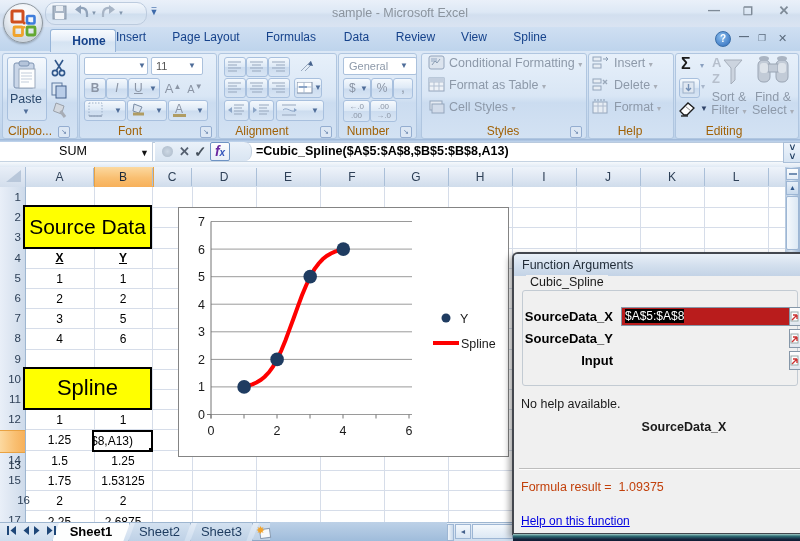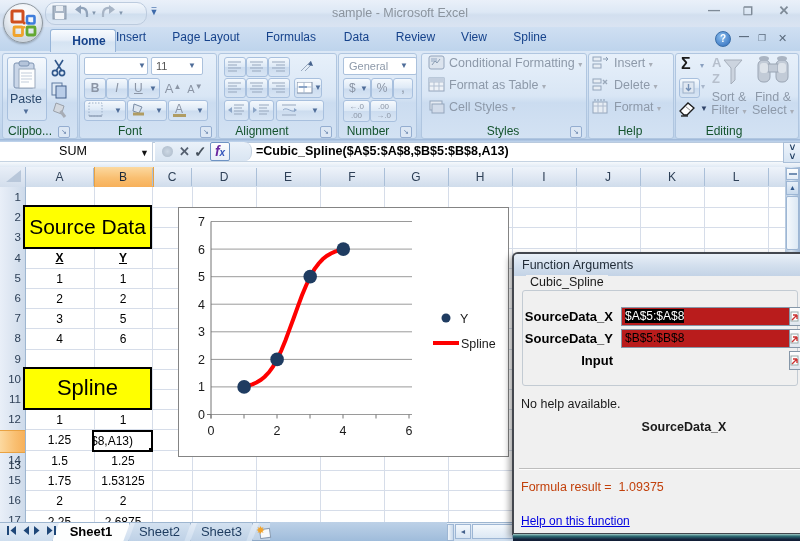--- a/index.html
+++ b/index.html
@@ -25,21 +25,21 @@
 #hometab{left:50px;top:29px;width:52px;height:22px;
   background:linear-gradient(#f8fbfe,#e6eef8 45%,#d5e3f2 55%,#dce8f5);
   border:1px solid #96b4d8;border-bottom:none;border-radius:3px 3px 0 0;
   font-size:12px;font-weight:bold;color:#15428b;text-align:center;line-height:22px;padding-left:12px;}
 
 #ribbon{left:0;top:51px;width:800px;height:89px;
   background:linear-gradient(#dcE8f6,#c7daf0 70%,#bdd2ea);}
 #ribbonedge{left:0;top:139px;width:800px;height:3px;background:linear-gradient(#9ab4d6,#c3d7ee);}
 .rgroup{top:53px;height:84px;border:1px solid #b0c6e0;border-radius:3px;
   background:linear-gradient(#e7f0fa 0%,#d9e6f5 50%,#cbdcf0 58%,#d3e2f3 100%);}
-.rlabel{top:124px;height:13px;font-size:12px;color:#14532d;text-align:center;}
+.rlabel{top:124px;height:13px;font-size:12px;color:#a16207;text-align:center;}
 .launch{top:126px;width:10px;height:10px;border:1px solid #94add0;border-radius:2px;
   background:#dce7f4;color:#5e7ba6;font-size:7px;line-height:9px;text-align:center;}
 .rbtn{border:1px solid #a8c0de;border-radius:3px;background:linear-gradient(#f5f9fd,#dde9f6 48%,#ccdcef 52%,#d8e5f4);}
 .combo{background:#fff;border:1px solid #abc1dc;border-radius:2px;}
 .dar{color:#4f6d99;font-size:8px;line-height:8px;}
 .rtext{font-size:11px;color:#3e4c61;}
 .gray{color:#8d99a9;}
 
 #fbar{left:0;top:142px;width:800px;height:19px;background:#fff;border-top:1px solid #b9cade;}
 #fsep{left:0;top:161px;width:800px;height:6px;background:linear-gradient(#f6f9fc,#dce7f3);border-top:1px solid #c5d3e2;border-bottom:1px solid #9eb6d0;}
@@ -404,21 +404,21 @@
 <div class="ab rhl" style="top:292px;">6</div>
 <div class="ab rhl" style="top:312px;">7</div>
 <div class="ab rhl" style="top:332px;">8</div>
 <div class="ab rhl" style="top:353px;">9</div>
 <div class="ab rhl" style="top:373px;">10</div>
 <div class="ab rhl" style="top:393px;">11</div>
 <div class="ab rhl" style="top:413px;">12</div>
 <div class="ab rhl" style="top:459px;color:#1c2a3a;">13</div>
 <div class="ab rhl" style="top:454px;">14</div>
 <div class="ab rhl" style="top:474px;">15</div>
-<div class="ab rhl" style="top:494px;">16</div>
+<div class="ab rhl" style="top:494px;padding-left:9px;">16</div>
 <div class="ab rhl" style="top:514px;">17</div>
 
 <div class="ab yellow" style="left:23px;top:204.5px;width:129px;height:44px;font-size:21px;line-height:39px;">Source Data</div>
 <div class="ab yellow" style="left:23px;top:366.5px;width:129px;height:43px;font-size:22px;line-height:38px;">Spline</div>
 
 <div class="ab cell" style="left:30px;top:251px;width:59px;font-weight:bold;text-decoration:underline;">X</div>
 <div class="ab cell" style="left:94px;top:251px;width:58px;font-weight:bold;text-decoration:underline;">Y</div>
 <div class="ab cell" style="left:30px;top:272px;width:59px;">1</div>
 <div class="ab cell" style="left:94px;top:272px;width:58px;">1</div>
 <div class="ab cell" style="left:30px;top:292px;width:59px;">2</div>
@@ -512,21 +512,20 @@
 <div class="ab" style="left:472px;top:524px;width:41px;height:15px;background:linear-gradient(#f4f8fc,#dce8f4);border:1px solid #9db6d4;z-index:11;box-sizing:border-box;"></div>
 
 <div class="ab" id="dlg">
  <div class="ab" id="dlgtitle">Function Arguments</div>
  <div class="ab" style="left:8px;top:36px;width:274px;height:94px;border:1px solid #c3cbd3;border-radius:3px;"></div>
  <div class="ab" style="left:12px;top:21px;padding:0 4px;background:#f0f0f0;font-size:12.5px;color:#1a1a1a;">Cubic_Spline</div>
  <div class="ab flbl" style="left:10px;top:55px;width:89px;">SourceData_X</div>
  <div class="ab flbl" style="left:10px;top:77px;width:89px;">SourceData_Y</div>
  <div class="ab flbl" style="left:10px;top:99px;width:89px;">Input</div>
  <div class="ab fld" style="left:107px;top:53px;width:166px;height:17px;"><span style="background:#000;color:#fff;">$A$5:$A$8</span></div>
- <div class="ab fld" style="left:107px;top:75px;width:166px;height:17px;">$B$5:$B$8</div>
  <div class="ab" style="left:275px;top:53px;width:12px;height:19px;background:linear-gradient(#fefefe,#dfe6ee);border:1px solid #8697a8;box-sizing:border-box;">
       <svg width="9" height="13" style="position:absolute;left:0;top:2px;">
         <rect x="1" y="2" width="7" height="9" fill="#fff" stroke="#9aa"></rect>
         <path d="M2 10L7 5M7 5v4M7 5H3" stroke="#c33" stroke-width="1.4" fill="none"></path>
       </svg>
     </div>
  <div class="ab" style="left:275px;top:75px;width:12px;height:19px;background:linear-gradient(#fefefe,#dfe6ee);border:1px solid #8697a8;box-sizing:border-box;">
       <svg width="9" height="13" style="position:absolute;left:0;top:2px;">
         <rect x="1" y="2" width="7" height="9" fill="#fff" stroke="#9aa"></rect>
         <path d="M2 10L7 5M7 5v4M7 5H3" stroke="#c33" stroke-width="1.4" fill="none"></path>

